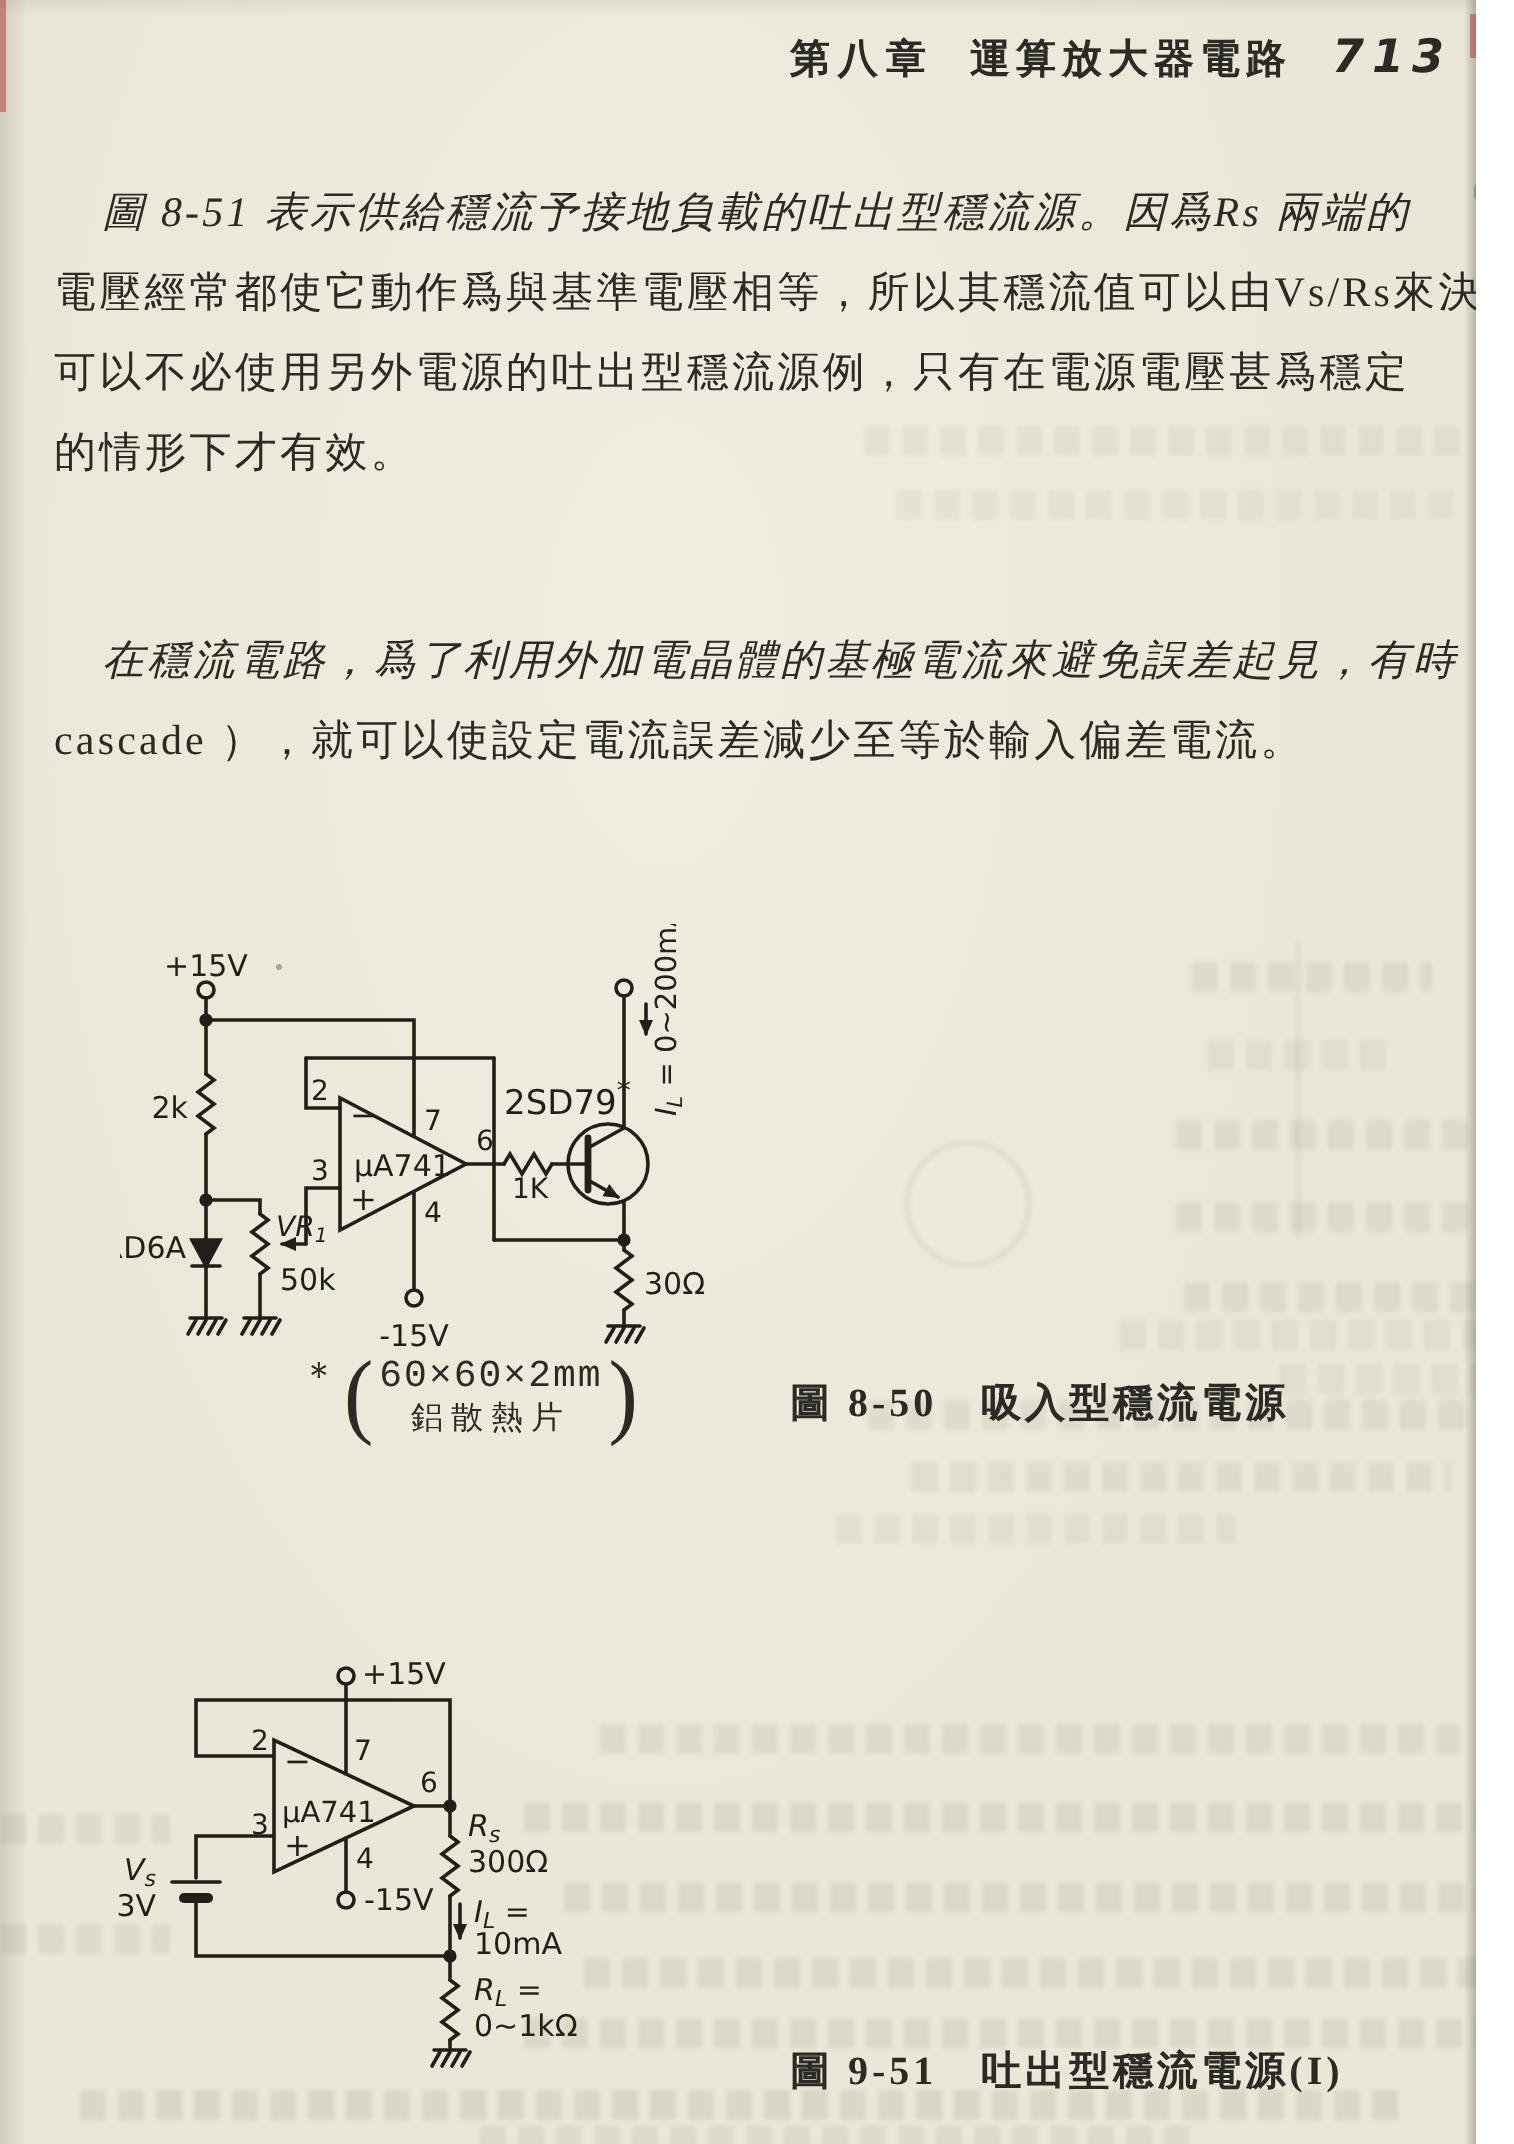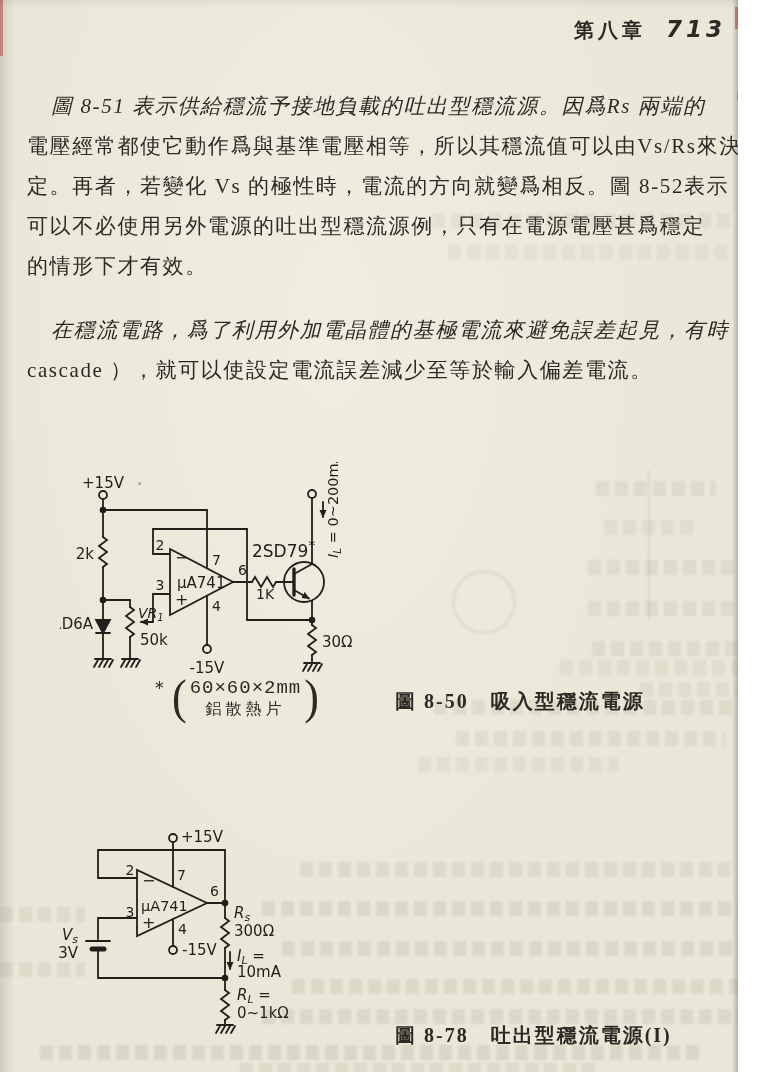--- a/index.html
+++ b/index.html
@@ -67,27 +67,27 @@
   <div class="gl" style="left:0;top:907px;width:85px;opacity:.12;"></div>
   <div class="gl" style="left:282px;top:941px;width:468px;opacity:.15;"></div>
   <div class="gl" style="left:0;top:962px;width:85px;opacity:.12;"></div>
   <div class="gl" style="left:292px;top:979px;width:455px;opacity:.14;"></div>
   <div class="gl" style="left:262px;top:1009px;width:488px;opacity:.15;"></div>
   <div class="gl" style="left:40px;top:1045px;width:660px;opacity:.16;"></div>
   <div class="gl" style="left:240px;top:1063px;width:360px;opacity:.12;"></div>
 
   <div class="header">
     <span class="chapter">第八章</span>
+    <span class="title">運算放大器電路</span>
     <span class="pagenum">713</span>
   </div>
 
   <div class="para" style="top:86px;">
     <div class="pline indent">圖 8-51 表示供給穩流予接地負載的吐出型穩流源。因爲Rs 兩端的</div>
     <div class="pline">電壓經常都使它動作爲與基準電壓相等，所以其穩流值可以由Vs/Rs來決</div>
-    <div class="pline">定。再者，若變化 Vs 的極性時，電流的方向就變爲相反。圖 8-52表示</div>
     <div class="pline">可以不必使用另外電源的吐出型穩流源例，只有在電源電壓甚爲穩定</div>
     <div class="pline">的情形下才有效。</div>
   </div>
 
   <div class="para" style="top:310px;">
     <div class="pline indent">在穩流電路，爲了利用外加電晶體的基極電流來避免誤差起見，有時</div>
     <div class="pline">cascade ），就可以使設定電流誤差減少至等於輸入偏差電流。</div>
   </div>
 
   <svg style="position:absolute;left:60px;top:462px;" width="330" height="252" viewBox="0 0 330 252">
@@ -219,15 +219,15 @@
       <text text-anchor="end" x="48" y="140">3V</text>
       <text x="204" y="100" font-style="italic"><tspan>R</tspan><tspan dy="3" font-size="11">s</tspan></text>
       <text x="204" y="118">300Ω</text>
       <text x="207" y="143" font-style="italic"><tspan>I</tspan><tspan dy="3" font-size="11">L</tspan><tspan dy="-3" font-style="normal"> =</tspan></text>
       <text x="207" y="159">10mA</text>
       <text x="207" y="182" font-style="italic"><tspan>R</tspan><tspan dy="3" font-size="11">L</tspan><tspan dy="-3" font-style="normal"> =</tspan></text>
       <text x="207" y="200">0~1kΩ</text>
     </g>
   </svg>
 
-  <div class="caption" style="left:383px;top:1022px;">圖 8-78　吐出型穩流電源(I)</div>
+  <div class="caption" style="left:383px;top:1022px;">圖 9-51　吐出型穩流電源(I)</div>
 
 </div>
 
 </body></html>

